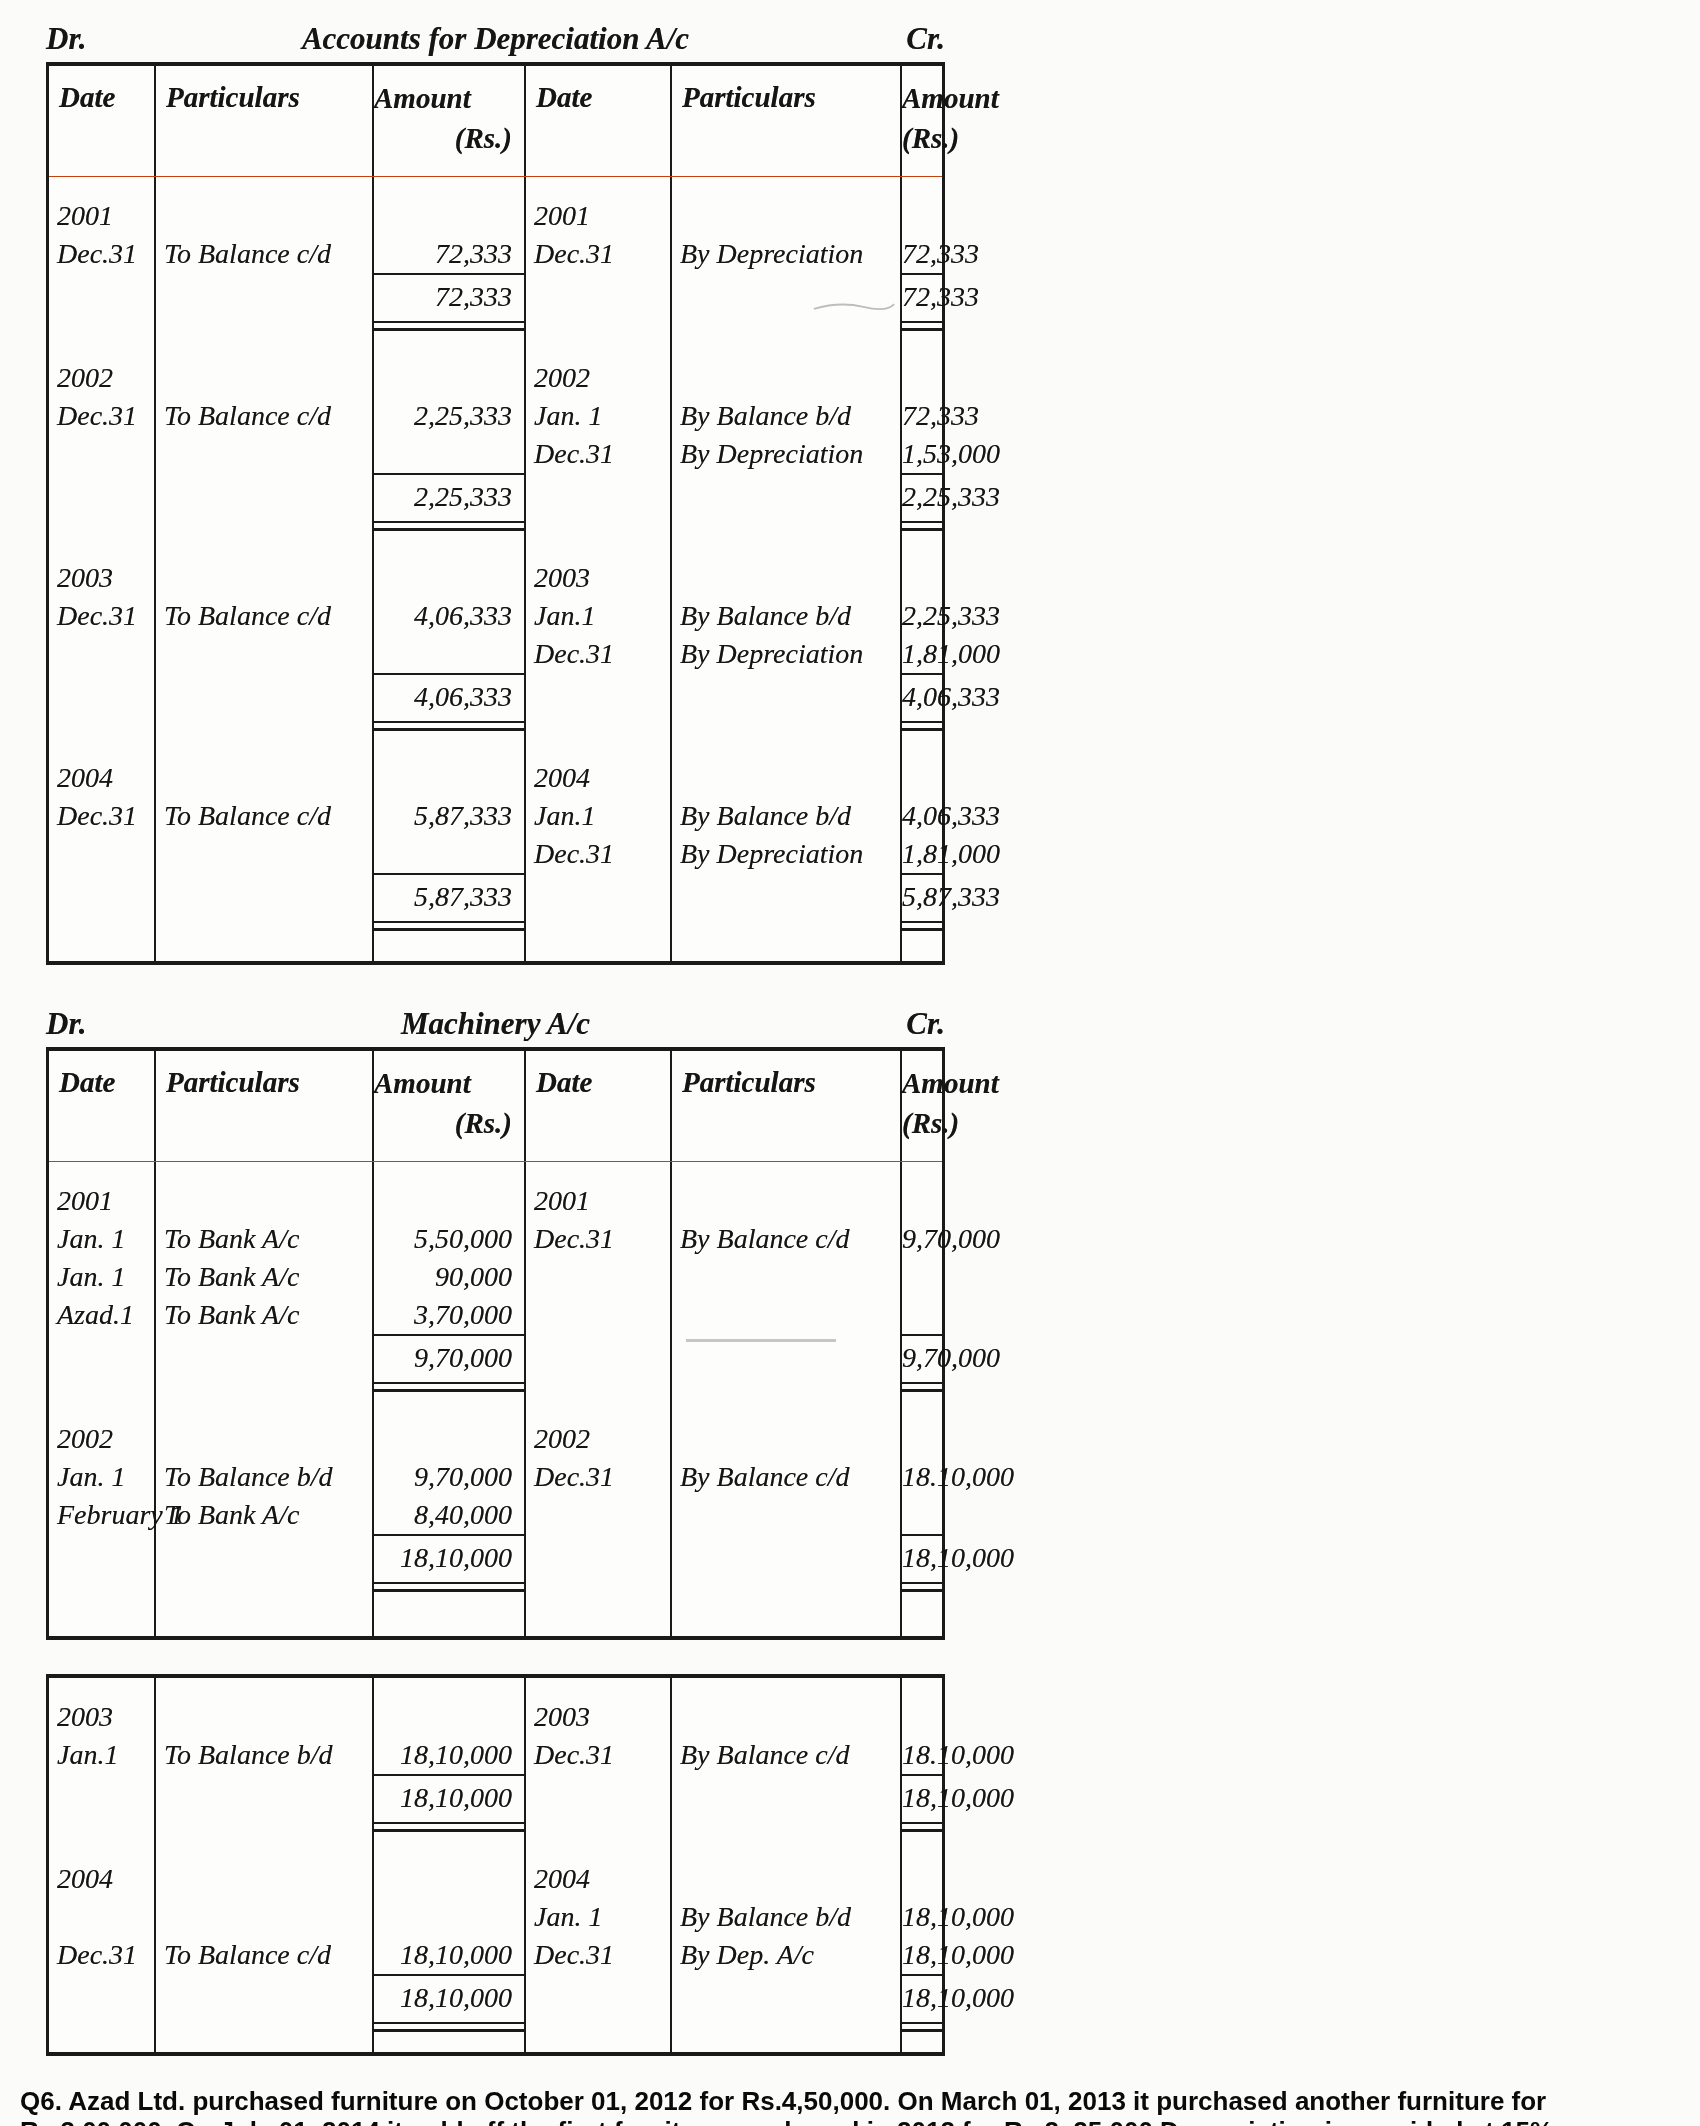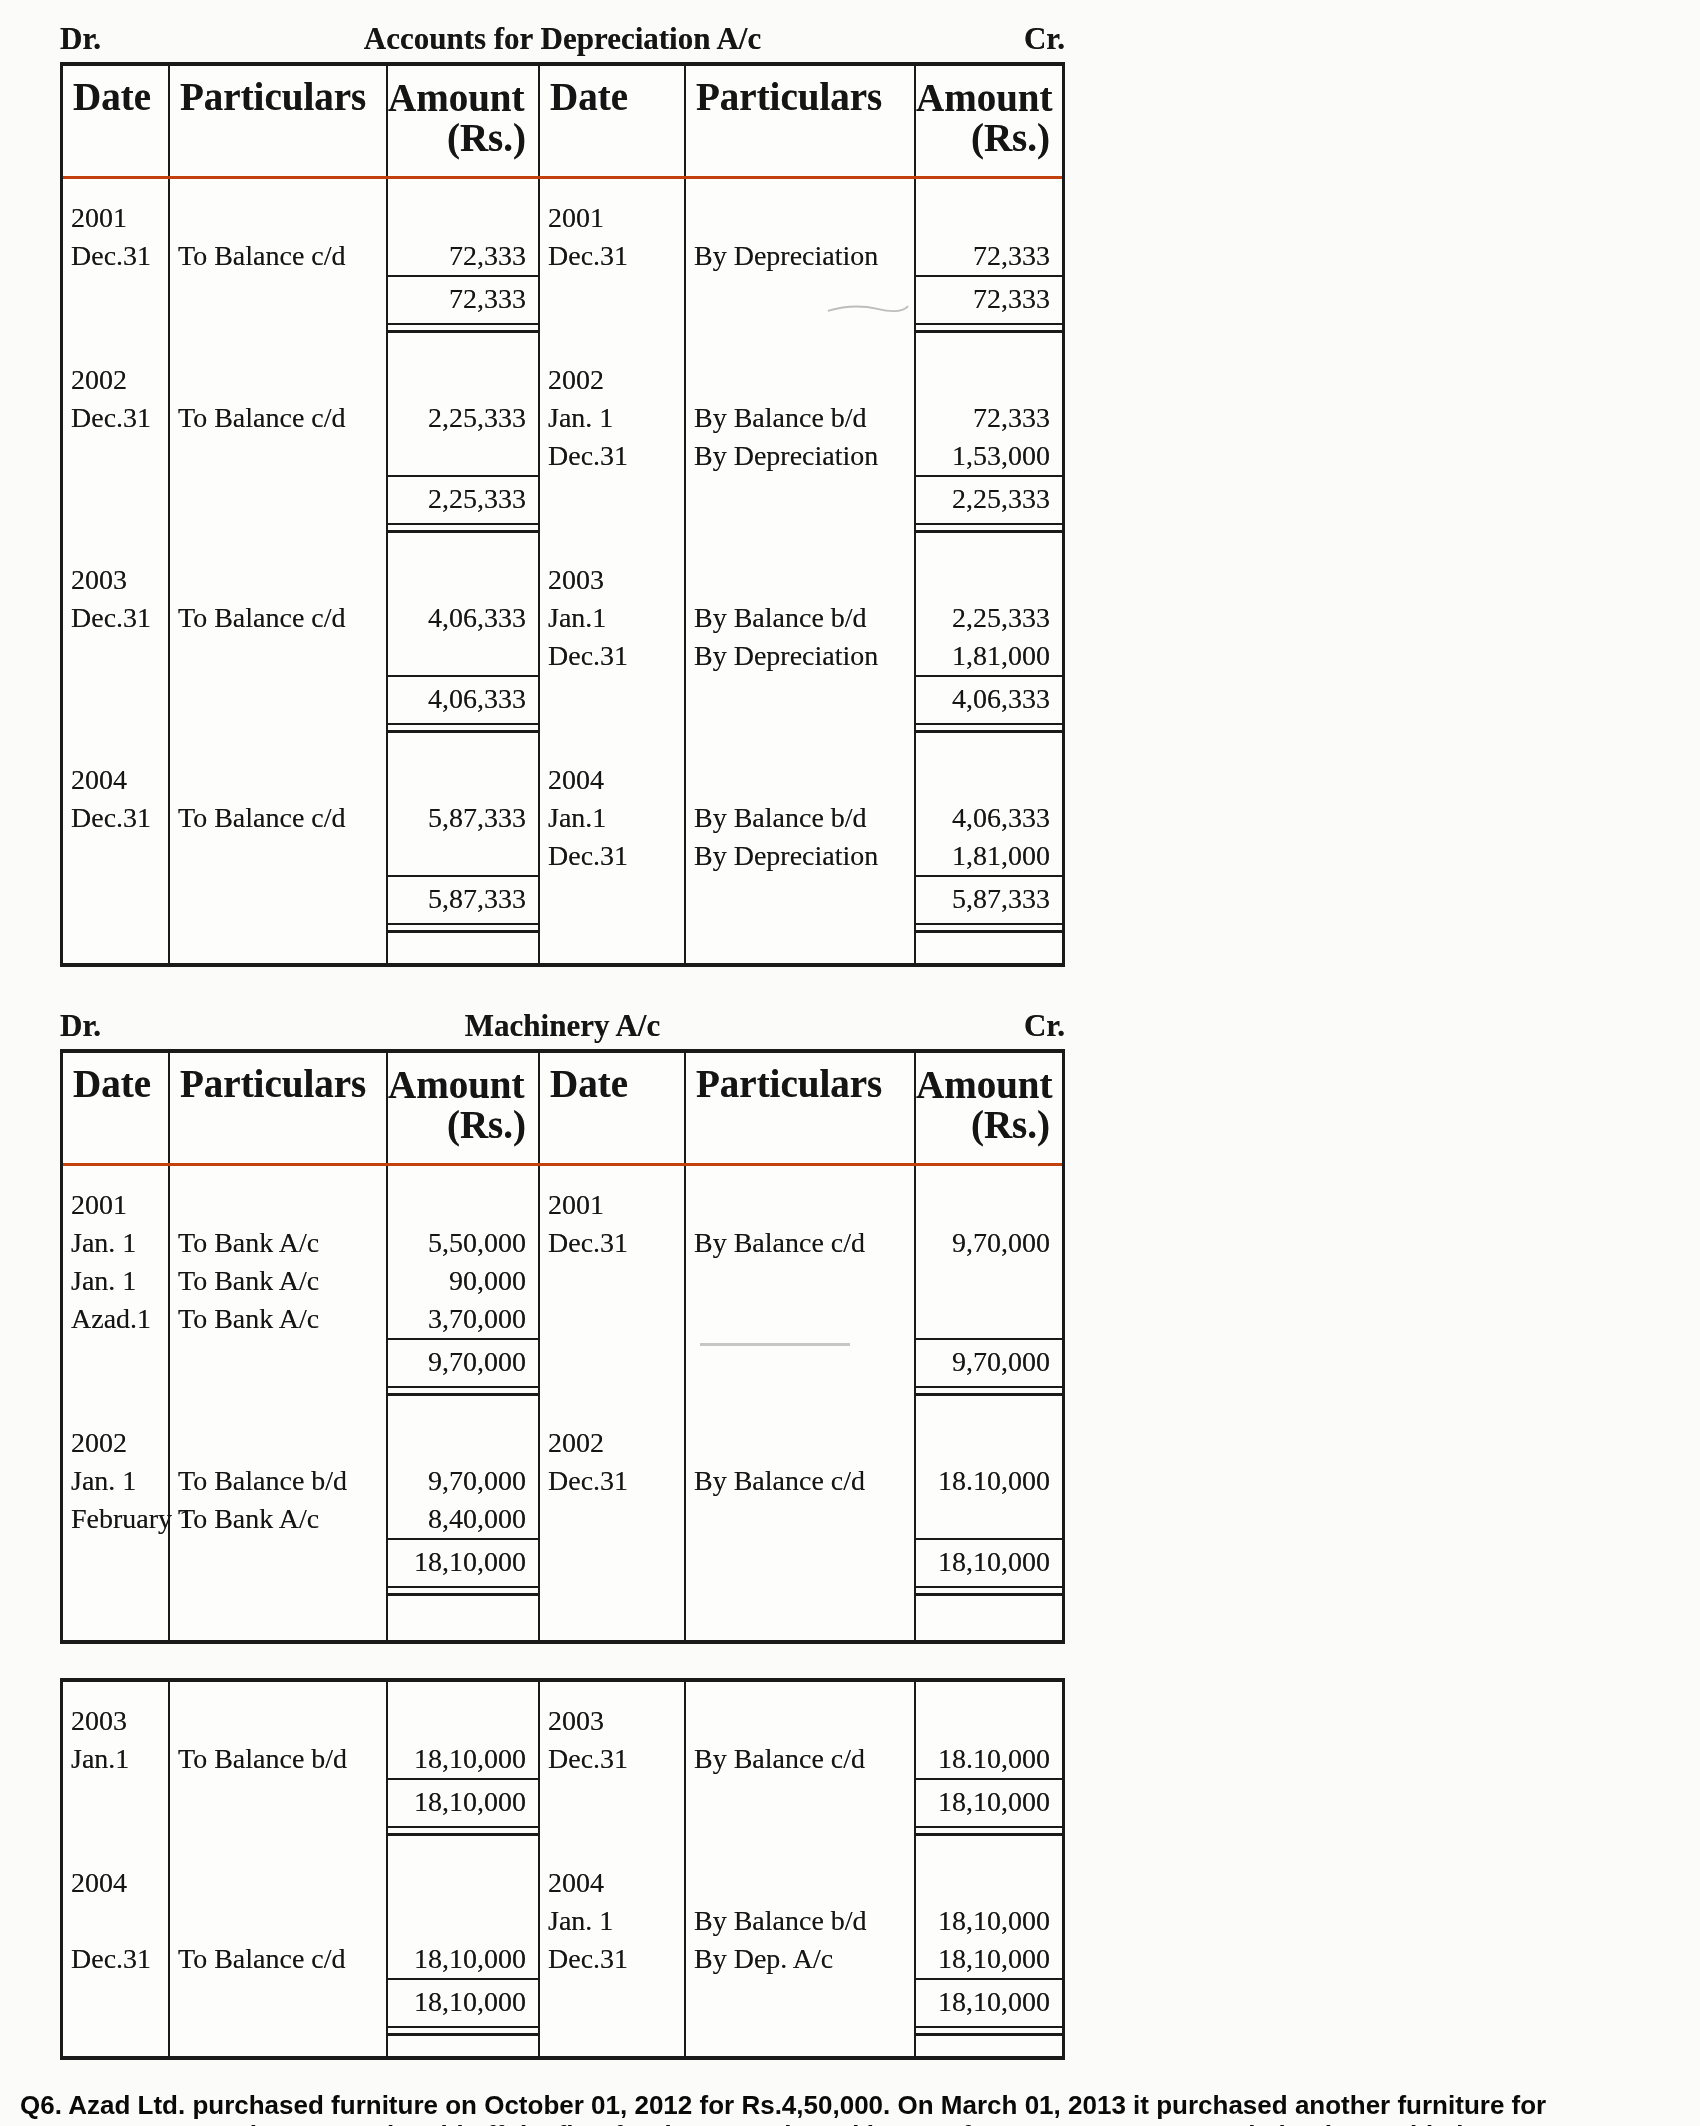--- a/index.html
+++ b/index.html
@@ -1,27 +1,27 @@
 <!DOCTYPE html>
 <html><head>
 <meta charset="utf-8">
 <style>
   html,body{margin:0;padding:0;background:#fbfbfa;}
   body{width:1700px;min-height:2126px;box-sizing:border-box;padding-top:16px;
        font-family:"Liberation Serif","DejaVu Serif",serif;color:#151515;}
-  .wrap{margin-left:60px;width:1005px;}
+  .wrap{margin-left:46px;width:899px;font-style:italic;}
   .caption{display:flex;align-items:center;height:46px;font-weight:bold;font-size:31px;}
   .caption .dr{width:140px;}
   .caption .ttl{flex:1;text-align:center;}
   .caption .cr{width:140px;text-align:right;}
   .box{border:3px solid #1a1a1a;border-top-width:4px;border-bottom-width:4px;background:#fdfdfc;}
   .hdr,.sec{display:grid;grid-template-columns:107px 218px 152px 146px 230px 1fr;}
   .c{border-right:2.5px solid #1a1a1a;box-sizing:border-box;display:flex;flex-direction:column;min-width:0;}
   .hdr .c:nth-child(6),.sec .c:nth-child(6){border-right:none;}
-  .hdr{border-bottom:3px solid #c2410c;height:110px;font-weight:bold;font-size:39px;}
+  .hdr{border-bottom:1px solid #c2410c;height:110px;font-weight:bold;font-size:29px;}
   .hdr .c{padding-top:12px;}
   .hdr .hl{padding-left:10px;line-height:38px;}
   .a1{text-align:left;line-height:40px;}
   .a2{text-align:right;padding-right:12px;line-height:40px;}
   .sec .c{padding-top:20px;padding-bottom:6px;position:relative;}
   .line{height:38px;line-height:38px;font-size:28px;white-space:nowrap;overflow:visible;}
   .c.date .line{padding-left:8px;}
   .c.part .line{padding-left:8px;}
   .line.num{text-align:right;padding-right:12px;}
   .c.amt{padding-left:0;}

